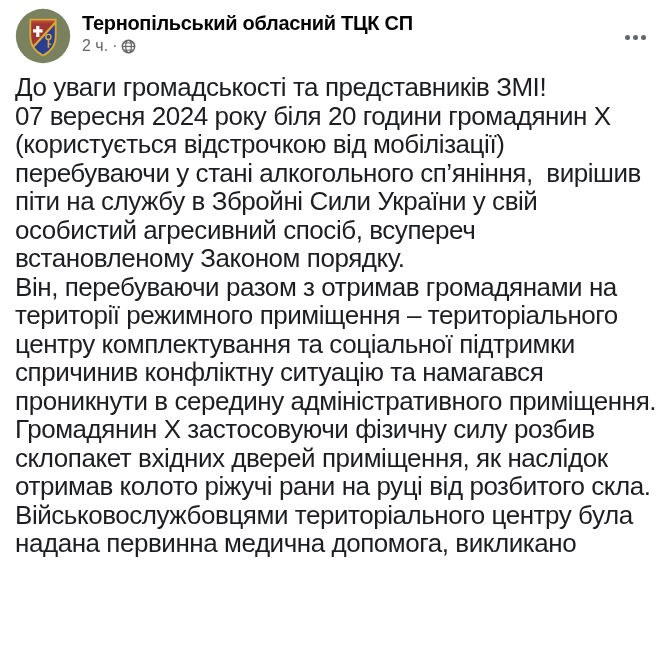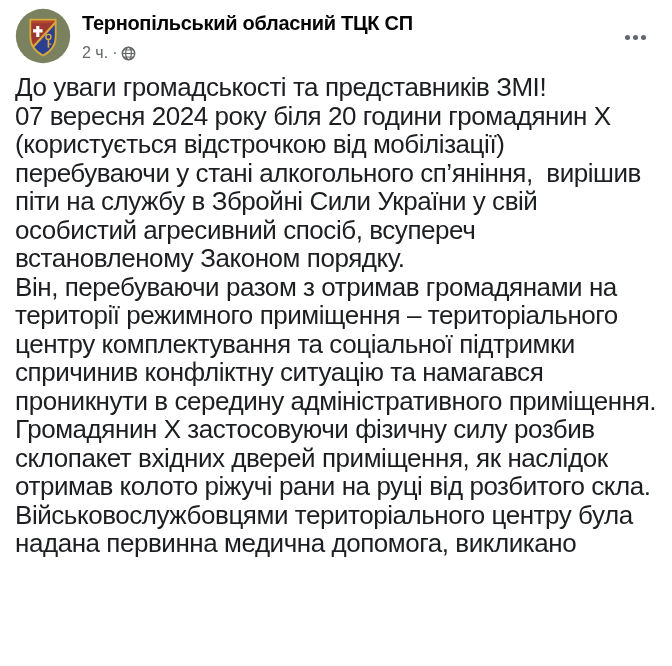--- a/index.html
+++ b/index.html
@@ -30,21 +30,21 @@
   }
   .page-name {
     font-size: 20px;
     font-weight: 700;
     color: #050505;
     letter-spacing: -0.3px;
     line-height: 24px;
     cursor: pointer;
   }
   .meta-row {
-    margin-top: 9px;
+    margin-top: 2px;
     display: flex;
     align-items: center;
     gap: 4px;
     font-size: 16px;
     color: #65676b;
     line-height: 18px;
   }
   .meta-row .sep { color: #65676b; }
   .globe-wrap { display: inline-flex; align-items: center; }
   .more-btn {

